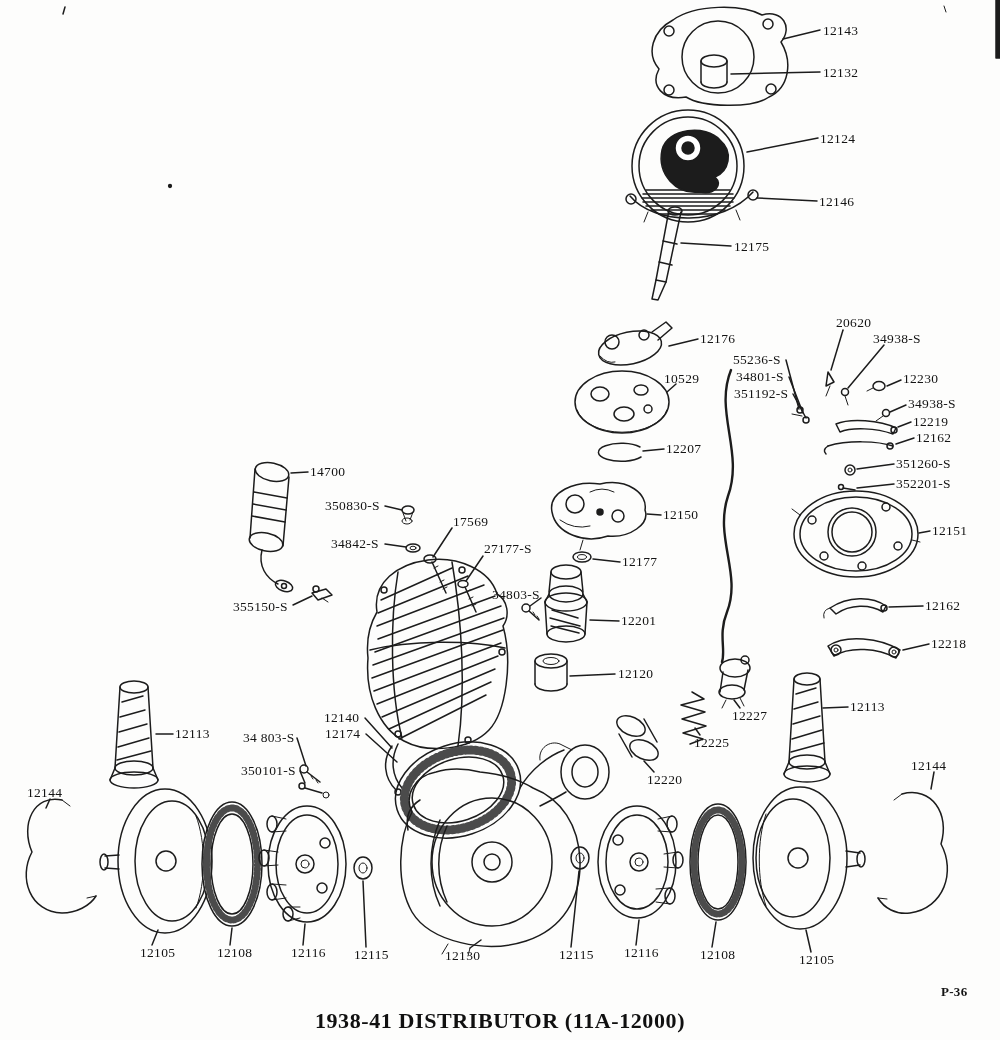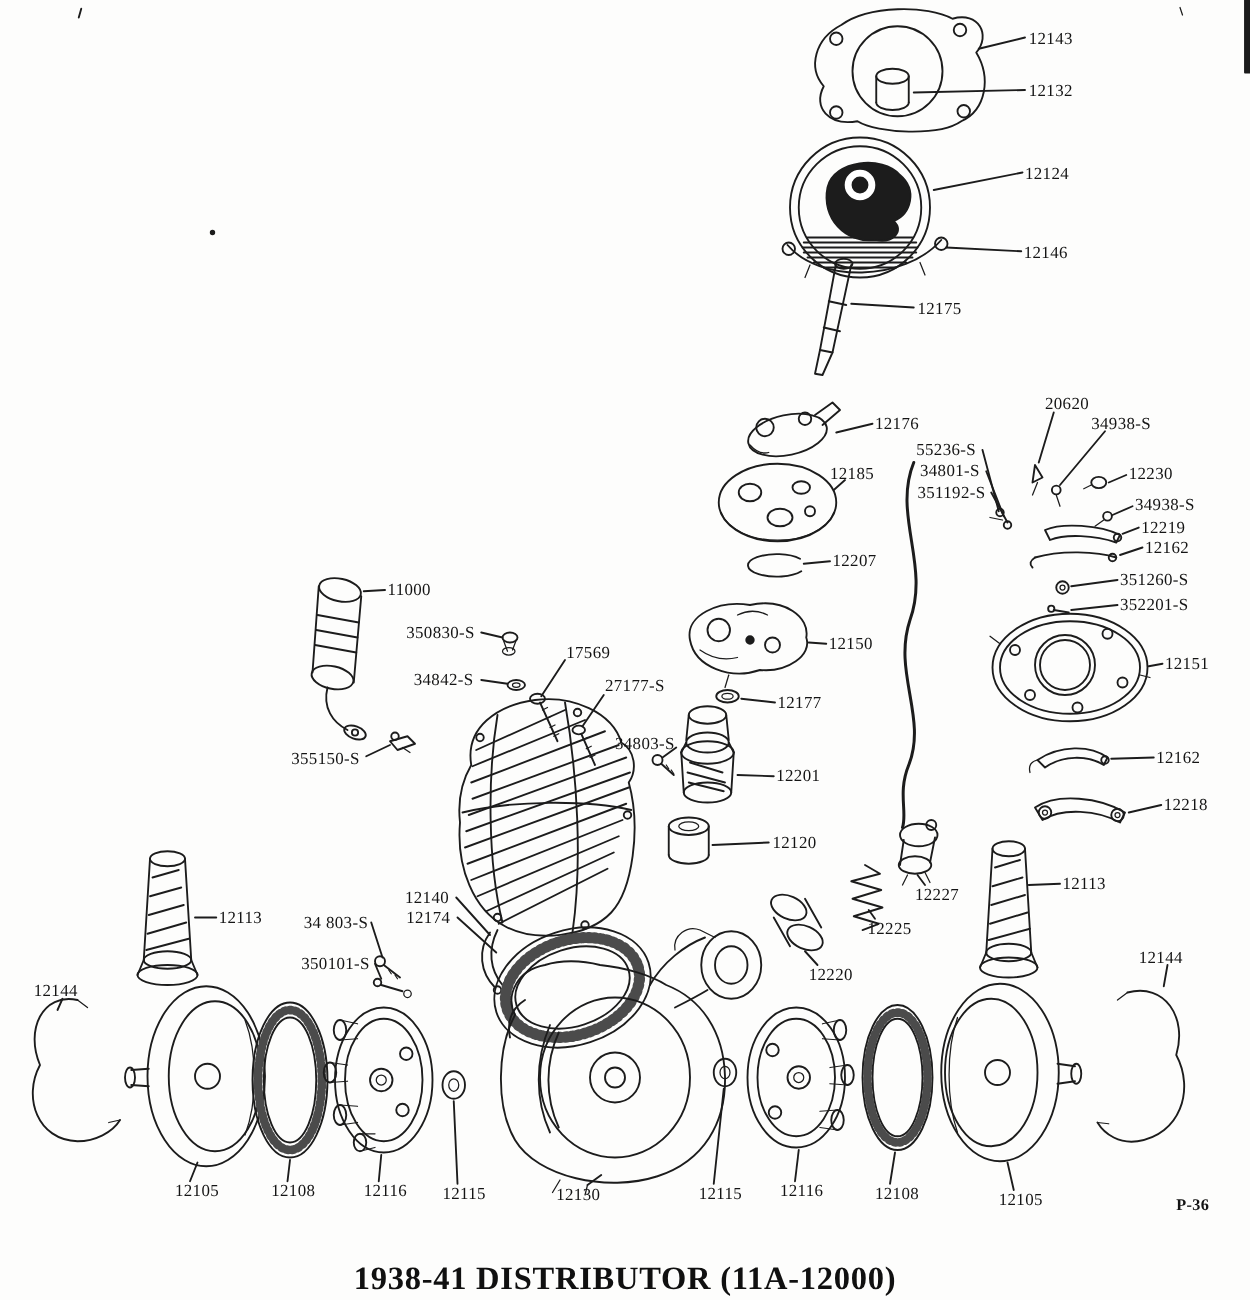--- a/index.html
+++ b/index.html
@@ -26,27 +26,27 @@
   .art .thick { stroke-width: 2.4; }
   .art .tex { stroke: #4b4b4b; }
   .lbl {
     position: absolute;
     font-size: 13.5px;
     color: #141414;
     letter-spacing: 0.3px;
     white-space: nowrap;
     line-height: 1;
   }
-  .plate { font-size: 13px; font-weight: bold; }
+  .plate { font-size: 13px; font-weight: bold; margin-top: 28px; }
   .title {
     position: absolute;
     left: 0; right: 0;
     top: 1008px;
     text-align: center;
-    font-size: 26px;
+    font-size: 22px;
     font-weight: bold;
     color: #101010;
     letter-spacing: 0.6px;
   }
 </style>
 </head>
 <body>
 
 <div class="page">
 
@@ -498,37 +498,37 @@
       <line x1="811" y1="952" x2="806" y2="930"></line>
     </g>
   </svg>
 
   <span class="lbl" style="left:823px;top:24px">12143</span>
   <span class="lbl" style="left:823px;top:66px">12132</span>
   <span class="lbl" style="left:820px;top:132px">12124</span>
   <span class="lbl" style="left:819px;top:195px">12146</span>
   <span class="lbl" style="left:734px;top:240px">12175</span>
   <span class="lbl" style="left:700px;top:332px">12176</span>
-  <span class="lbl" style="left:664px;top:372px">12185</span>
+  <span class="lbl" style="left:664px;top:372px">10529</span>
   <span class="lbl" style="left:733px;top:353px">55236-S</span>
   <span class="lbl" style="left:736px;top:370px">34801-S</span>
   <span class="lbl" style="left:734px;top:387px">351192-S</span>
   <span class="lbl" style="left:836px;top:316px">20620</span>
   <span class="lbl" style="left:873px;top:332px">34938-S</span>
   <span class="lbl" style="left:903px;top:372px">12230</span>
   <span class="lbl" style="left:908px;top:397px">34938-S</span>
   <span class="lbl" style="left:913px;top:415px">12219</span>
   <span class="lbl" style="left:916px;top:431px">12162</span>
   <span class="lbl" style="left:896px;top:457px">351260-S</span>
   <span class="lbl" style="left:896px;top:477px">352201-S</span>
   <span class="lbl" style="left:666px;top:442px">12207</span>
   <span class="lbl" style="left:663px;top:508px">12150</span>
   <span class="lbl" style="left:932px;top:524px">12151</span>
   <span class="lbl" style="left:622px;top:555px">12177</span>
-  <span class="lbl" style="left:310px;top:465px">11000</span>
+  <span class="lbl" style="left:310px;top:465px">14700</span>
   <span class="lbl" style="left:325px;top:499px">350830-S</span>
   <span class="lbl" style="left:453px;top:515px">17569</span>
   <span class="lbl" style="left:331px;top:537px">34842-S</span>
   <span class="lbl" style="left:484px;top:542px">27177-S</span>
   <span class="lbl" style="left:492px;top:588px">34803-S</span>
   <span class="lbl" style="left:621px;top:614px">12201</span>
   <span class="lbl" style="left:233px;top:600px">355150-S</span>
   <span class="lbl" style="left:925px;top:599px">12162</span>
   <span class="lbl" style="left:931px;top:637px">12218</span>
   <span class="lbl" style="left:618px;top:667px">12120</span>

